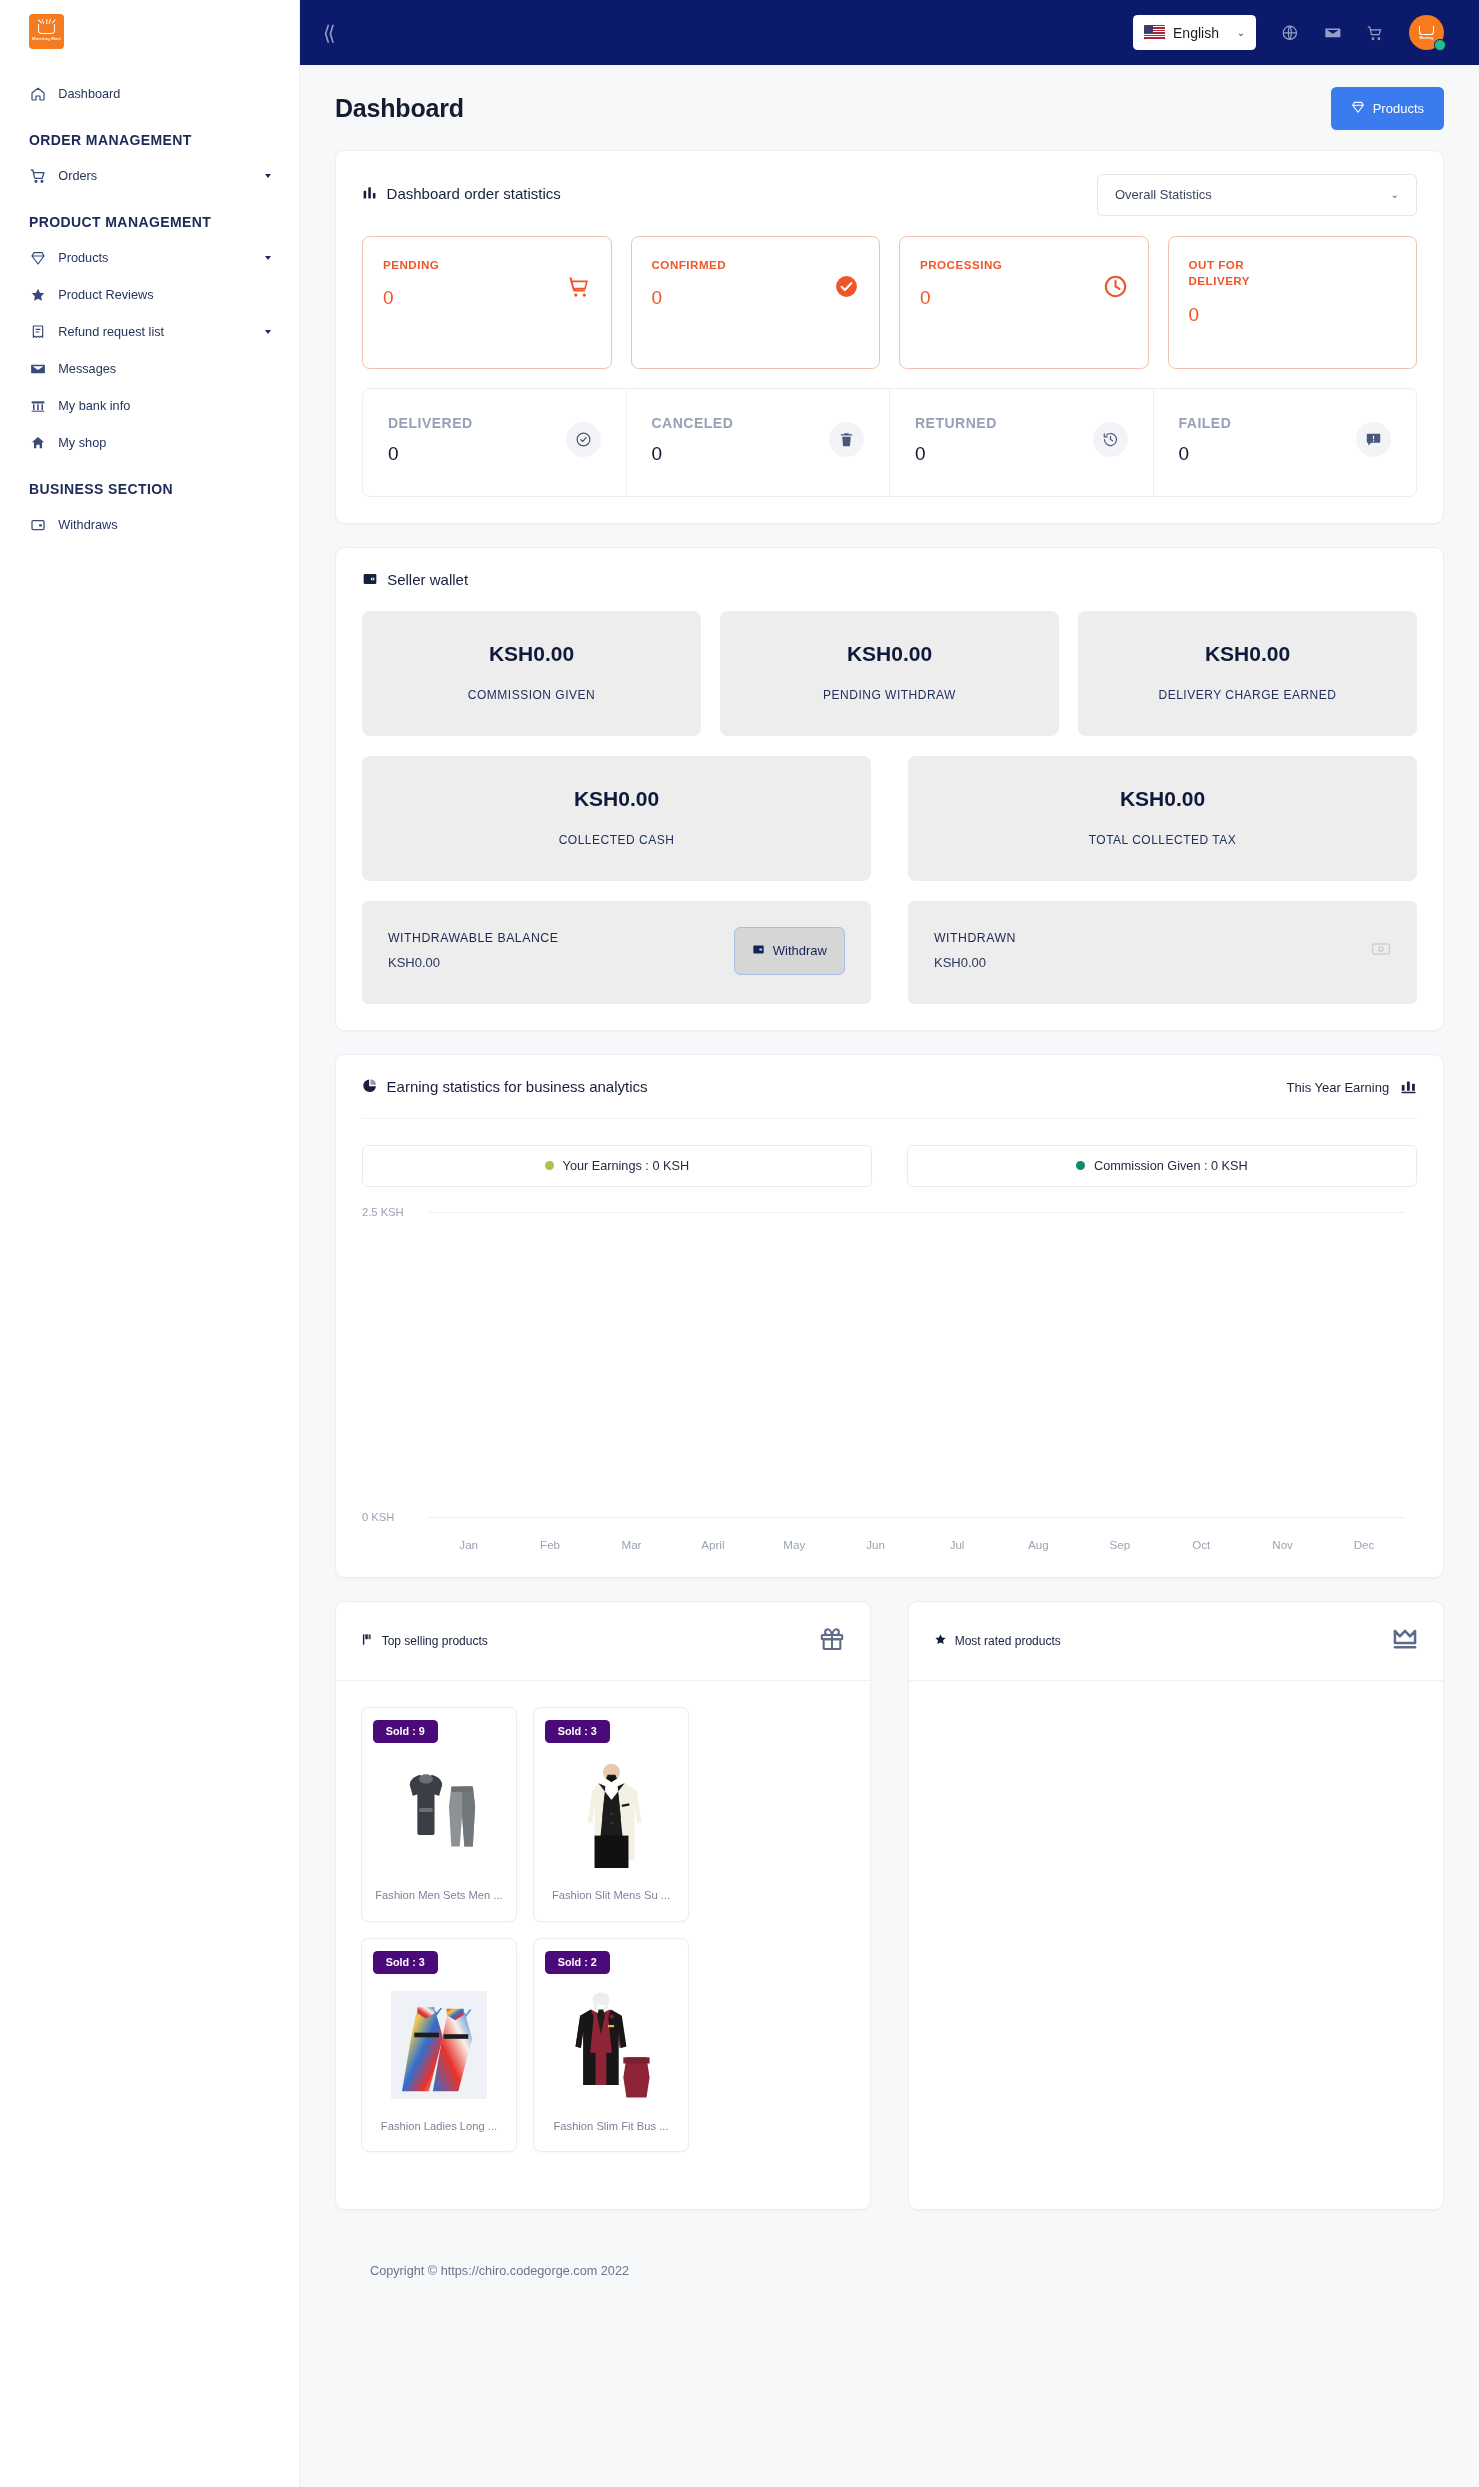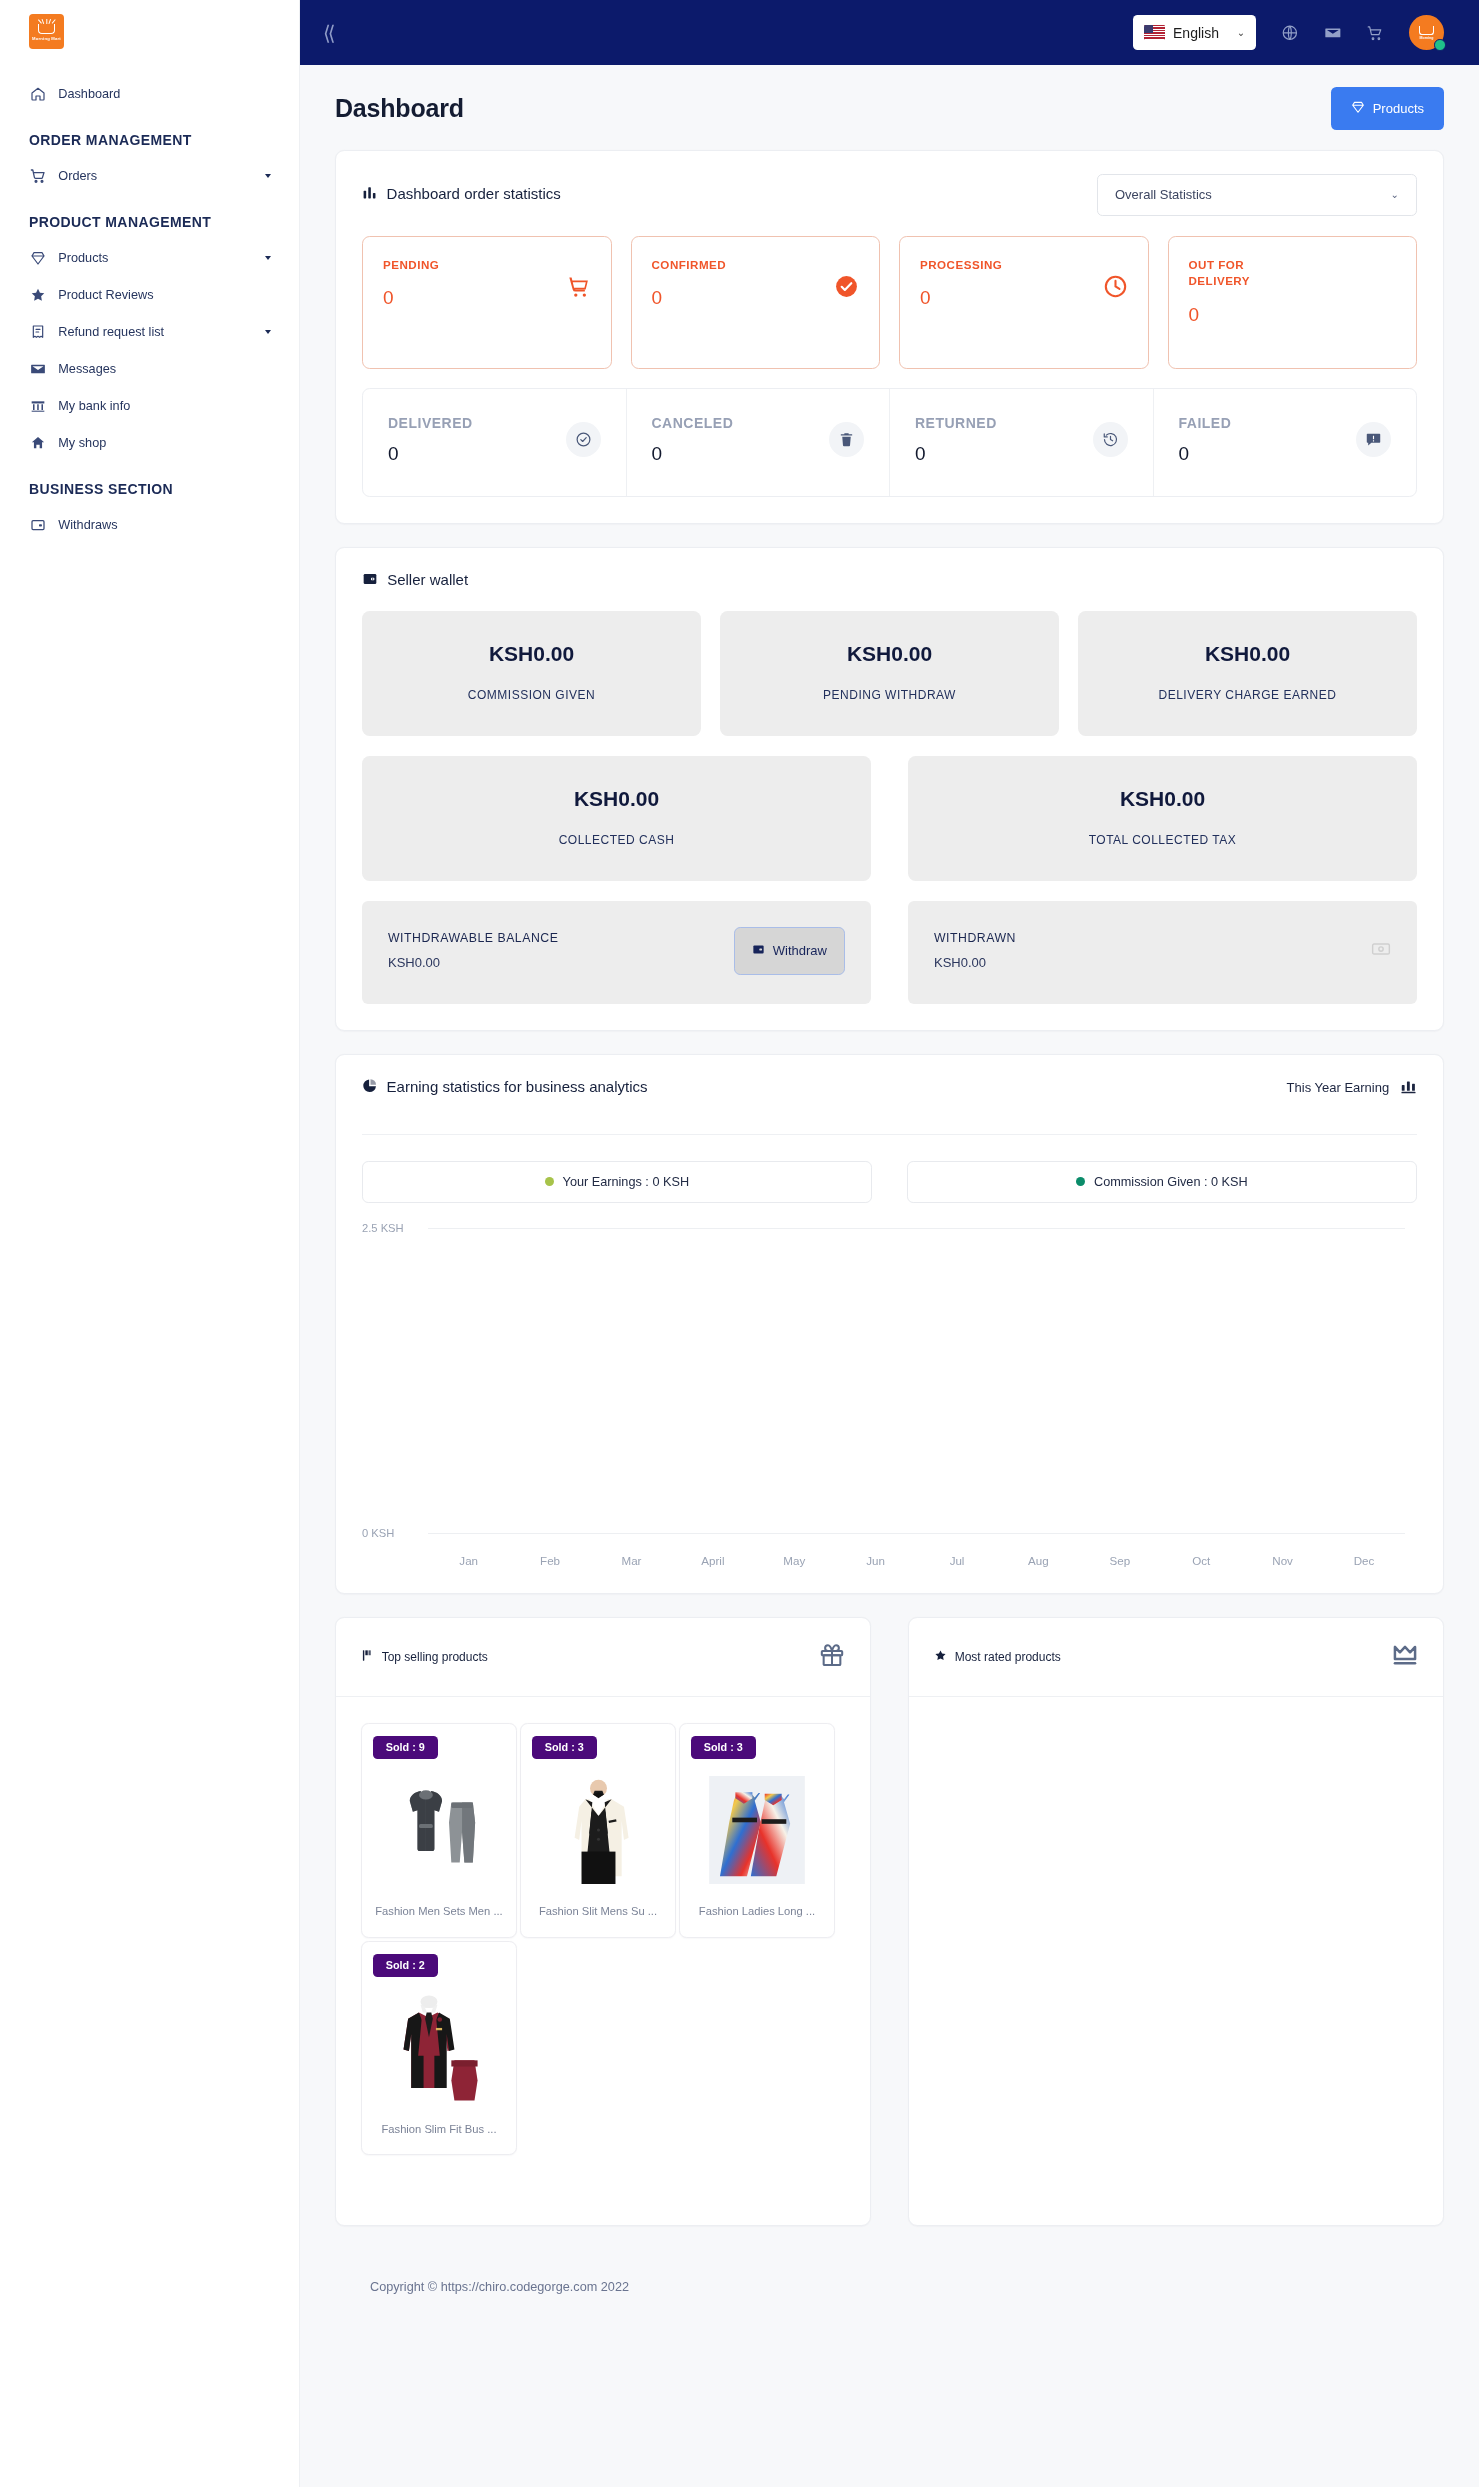--- a/index.html
+++ b/index.html
@@ -171,21 +171,21 @@
   .wallet-wide .lab { font-size: 12.3px; letter-spacing: 0.5px; color: #1b2750; text-transform: uppercase; font-weight: 500;}
   .wallet-wide .amt2 { margin-top: 10px; font-size: 13px; color: #2c375e; }
   .btn-withdraw {
     background: #d6d6d6; border: 0.8px solid #a9bde8; border-radius: 6.2px; height: 48px;
     padding: 0 17px; display: flex; align-items: center; gap: 7.7px; color: #17245a;
     font-size: 13px; cursor: pointer; font-family: inherit;
   }
   .wallet-wide .side-ico { color: #cfcfcf; }
 
   
-  .earn-head { display: flex; align-items: center; padding-bottom: 36px; border-bottom: 0.8px solid #eef0f3;}
+  .earn-head { display: flex; align-items: center; padding-bottom: 20px; border-bottom: 0.8px solid #eef0f3;}
   .earn-right { margin-left: auto; display: flex; align-items: center; gap: 10.8px; font-size: 13px; color: #1c2540;}
   .legend-row { display: flex; gap: 35px; margin-top: 26px; }
   .legend-box {
     flex: 1 1 0; border: 0.8px solid #e8eaee; border-radius: 6.2px; height: 42px;
     display: flex; align-items: center; justify-content: center; gap: 8.5px; font-size: 12.7px; color: #222b45;
   }
   .legend-dot { width: 9.2px; height: 9.2px; border-radius: 50%; flex: 0 0 9.2px; }
 
   .chart-area { position: relative; margin-top: 25px; height: 339px; }
   .chart-plot { position: absolute; left: 66px; right: 12.3px; top: 0; bottom: 34px; }
@@ -204,21 +204,21 @@
   .bottom-card {
     flex: 1 1 0; background: #fff; border: 0.8px solid #eceef2; border-radius: 9.2px;
     box-shadow: 0 0.8px 1.5px rgba(20,30,60,.03); min-height: 609px; margin-bottom: 23px;
   }
   .bottom-card-head {
     display: flex; align-items: center; padding: 23px 25px; border-bottom: 0.8px solid #eef0f3;
     min-height: 79px;
   }
   .bottom-card-head .t { font-size: 12px; font-weight: 500; color: #16203c; display:flex; align-items:center; gap: 7.7px;}
   .bottom-card-head .corner-ico { margin-left: auto; color: #5c6b88; }
-  .prod-grid { display: flex; flex-wrap: wrap; gap: 3px; padding: 26px 25px 31px 25px; }
+  .prod-grid { display: flex; flex-wrap: wrap; gap: 16px; padding: 26px 25px 31px 25px; }
   .prod-card {
     width: 156px; border: 0.8px solid #ededf1; border-radius: 7.7px; padding: 12.3px 10.8px 15.4px 10.8px;
     background: #fff; box-shadow: 0 0.8px 1.5px rgba(20,30,60,.03);
   }
   .sold-badge {
     display: inline-block; background: #4b0a7a; color: #fff; font-size: 10.8px; font-weight: 600;
     border-radius: 4.6px; padding: 5.4px 13px;
   }
   .prod-img {
     height: 114px; margin: 14px 0 0 0; display: flex; align-items: center; justify-content: center;

